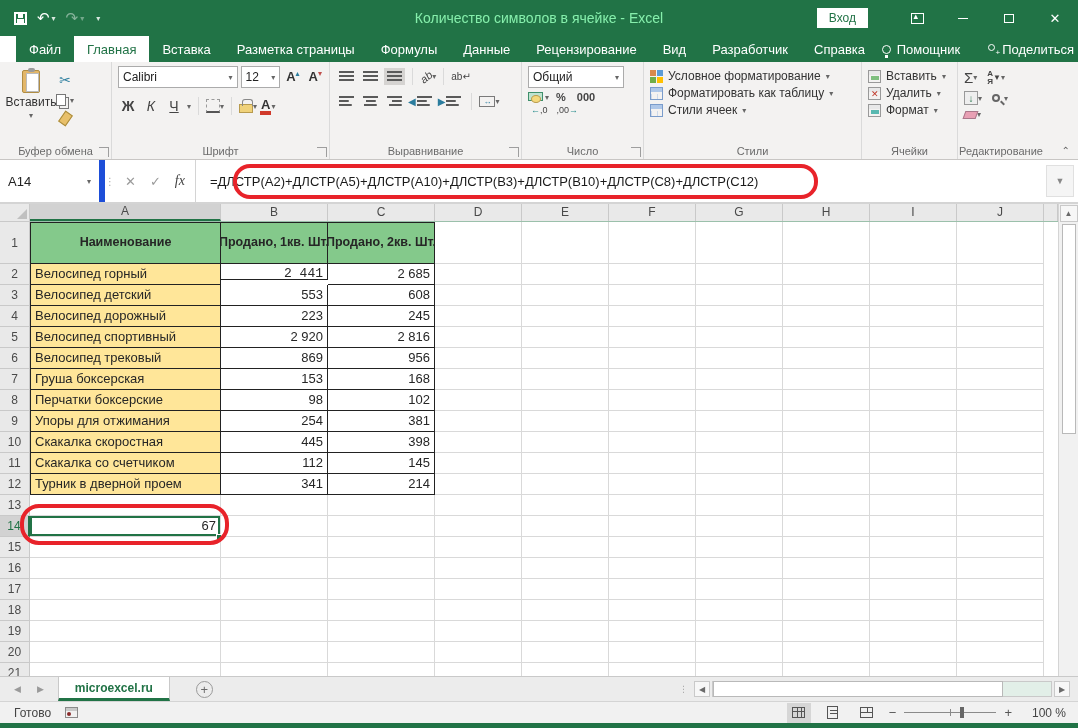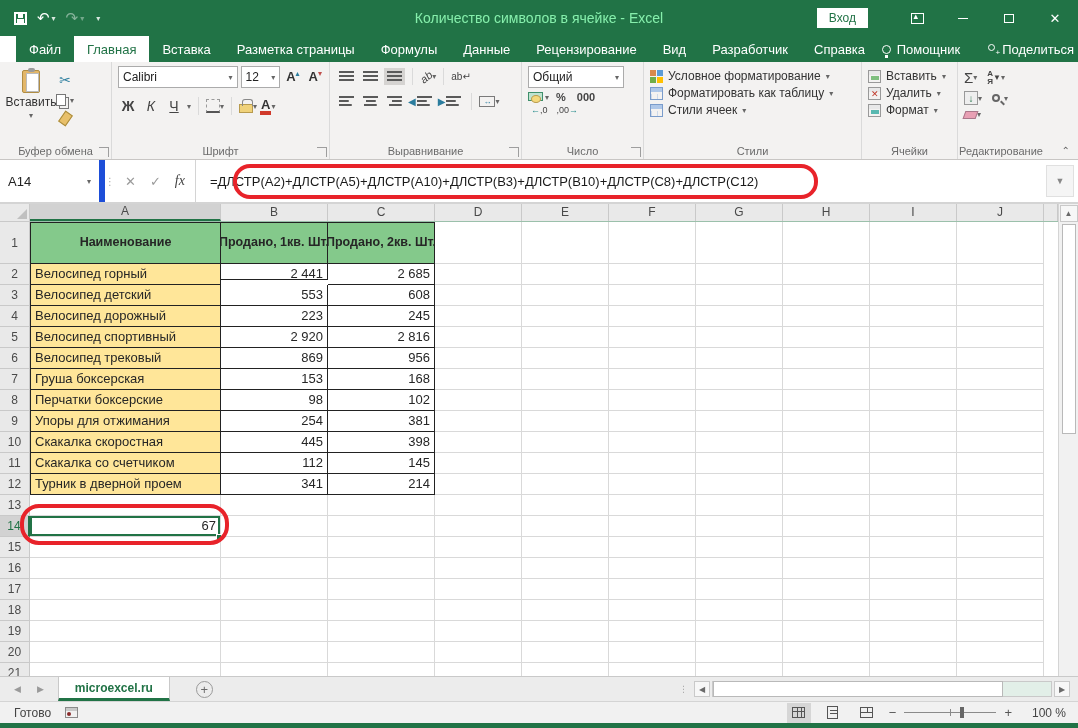--- a/index.html
+++ b/index.html
@@ -507,21 +507,21 @@
           <div class="cell" style="width: 87px; height: 42px;"></div>
           <div class="cell" style="width: 87px; height: 42px;"></div>
           <div class="cell" style="width: 87px; height: 42px;"></div>
           <div class="cell" style="width: 87px; height: 42px;"></div>
           <div class="cell" style="width: 87px; height: 42px;"></div>
           <div class="cell" style="width: 87px; height: 42px;"></div>
         </div>
         <div class="grow" style="height: 21px;">
           <div class="gut">2</div>
           <div class="cell name" style="width: 191px; height: 21px;">Велосипед горный</div>
-          <div class="cell num" style="width: 107px; height: 16px;">2 441</div>
+          <div class="cell num" style="width: 107px; height: 16px; font-family: Liberation Mono, monospace;">2 441</div>
           <div class="cell num" style="width: 107px; height: 21px;">2 685</div>
           <div class="cell" style="width: 87px; height: 21px;"></div>
           <div class="cell" style="width: 87px; height: 21px;"></div>
           <div class="cell" style="width: 87px; height: 21px;"></div>
           <div class="cell" style="width: 87px; height: 21px;"></div>
           <div class="cell" style="width: 87px; height: 21px;"></div>
           <div class="cell" style="width: 87px; height: 21px;"></div>
           <div class="cell" style="width: 87px; height: 21px;"></div>
         </div>
         <div class="grow" style="height: 21px;">

